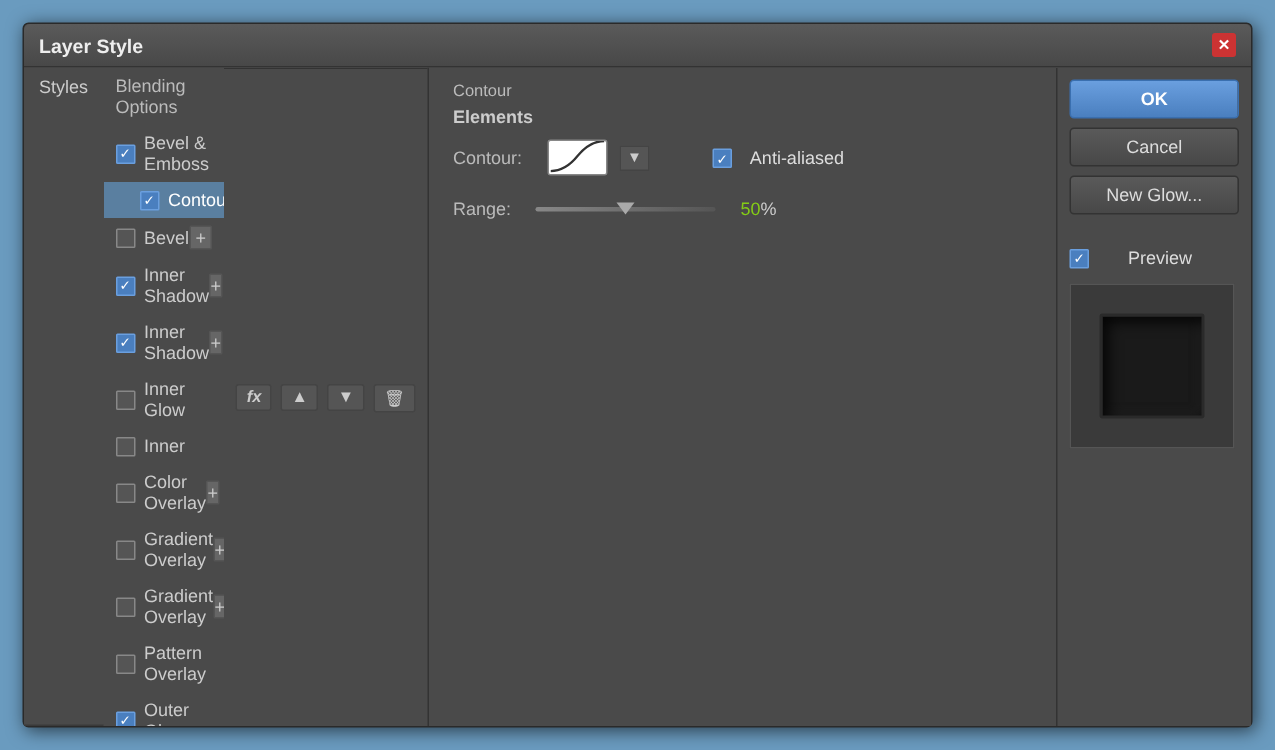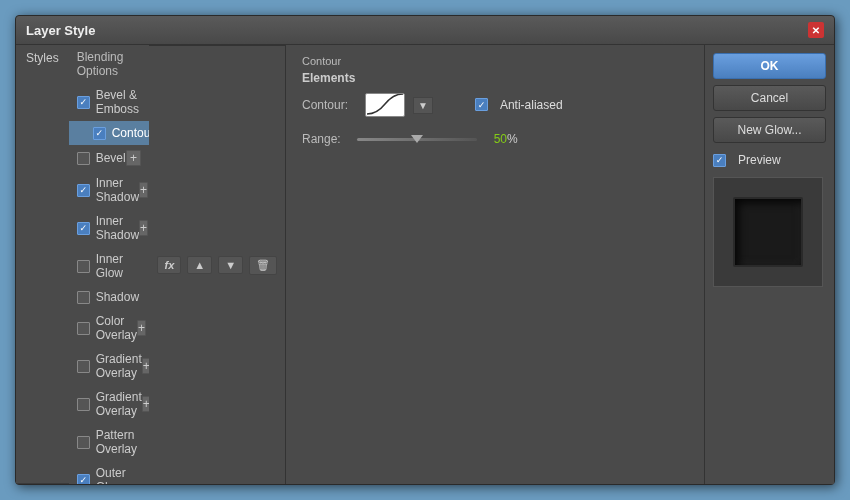--- a/index.html
+++ b/index.html
@@ -191,21 +191,21 @@
       background: white;
       border: 1px solid #888;
       border-radius: 2px;
       display: flex;
       align-items: center;
       justify-content: center;
       overflow: hidden;
     }
     .anti-alias-row {
       display: flex;
-      align-items: flex-start;
+      align-items: flex-end;
       gap: 6px;
       padding-left: 34px;
     }
     .range-row {
       display: flex;
       align-items: center;
       gap: 0;
       margin-top: 14px;
     }
     .range-label {
@@ -274,22 +274,22 @@
       font-weight: bold;
     }
     .btn-cancel, .btn-new-style {
       background: linear-gradient(to bottom, #5a5a5a, #484848);
       border-color: #333;
       color: #ddd;
     }
     .preview-label-row {
       display: flex;
       align-items: center;
-      gap: 6px;
-      margin-top: 4px;
+      gap: 20px;
+      margin-top: 16px;
     }
     .preview-box {
       width: 110px;
       height: 110px;
       background: #3a3a3a;
       border: 1px solid #555;
       margin-top: 4px;
       display: flex;
       align-items: center;
       justify-content: center;
@@ -354,21 +354,21 @@
           <div class="add-btn">+</div>
         </div>
 
         <div class="list-item">
           <div class="checkbox"></div>
           <span>Inner Glow</span>
         </div>
 
         <div class="list-item">
           <div class="checkbox"></div>
-          <span>Shadow</span>
+          <span>Inner</span>
         </div>
 
         <div class="list-item">
           <div class="checkbox"></div>
           <span>Color Overlay</span>
           <div class="add-btn">+</div>
         </div>
 
         <div class="list-item">
           <div class="checkbox"></div>

